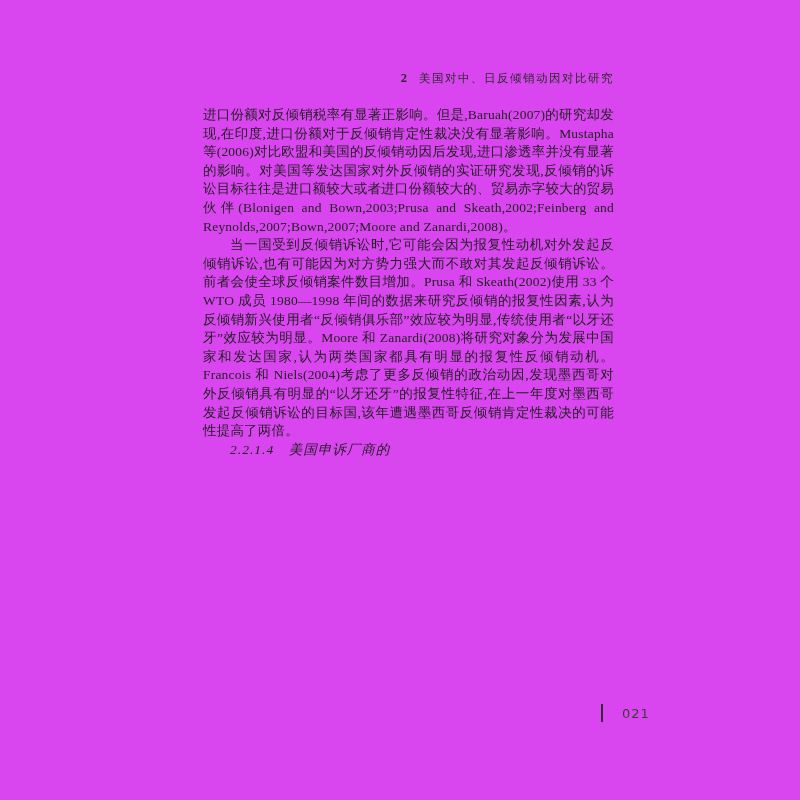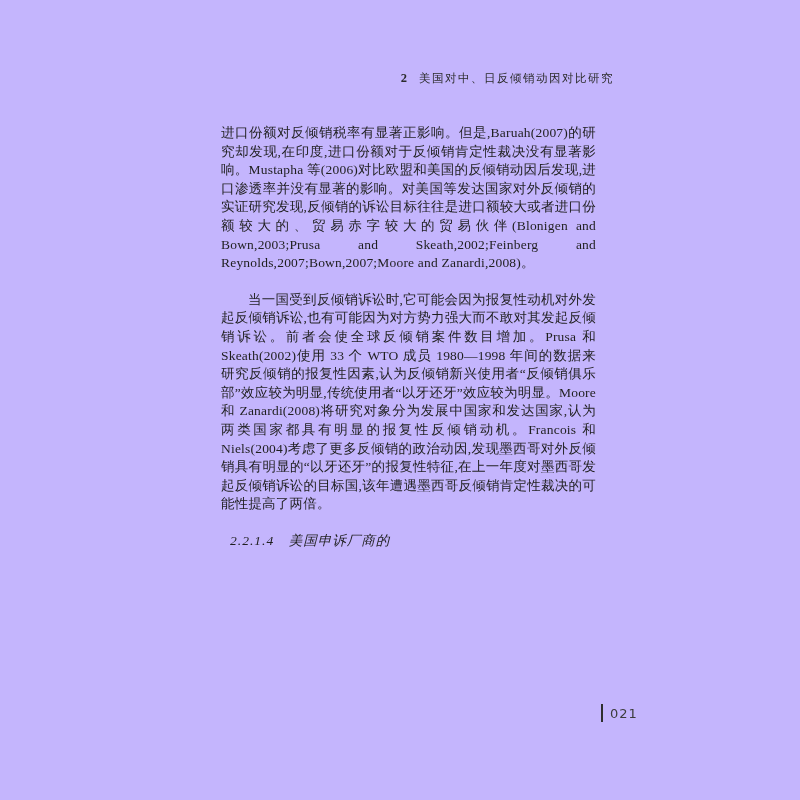--- a/index.html
+++ b/index.html
@@ -4,21 +4,21 @@
 <style>
   html, body {
     margin: 0;
     padding: 0;
     background: #ffffff;
   }
   .page {
     position: relative;
     width: 800px;
     height: 800px;
-    background: #c4b5fd;
+    background: #d946ef;
     font-family: "Liberation Serif", "DejaVu Serif", serif;
     color: #1f1f1f;
     overflow: hidden;
   }
   .running-header {
     position: absolute;
     top: 71px;
     left: 203px;
     width: 411px;
     text-align: right;
@@ -38,21 +38,21 @@
     top: 106px;
     left: 203px;
     width: 411px;
     font-size: 13.5px;
     line-height: 18.6px;
     text-align: justify;
     text-justify: inter-ideograph;
     letter-spacing: 0.2px;
   }
   .para {
-    margin: 18px;
+    margin: 0;
     padding: 0;
   }
   .para.indent {
     text-indent: 2em;
   }
   .heading {
     margin: 0;
     padding: 0;
     text-indent: 2em;
     font-style: italic; 
@@ -61,20 +61,21 @@
   .folio {
     position: absolute;
     top: 704px;
     left: 601px;
     display: flex;
     align-items: center;
     font-family: "DejaVu Sans", "Liberation Sans", sans-serif;
     font-size: 13px;
     color: #3c3c3c;
     letter-spacing: 1px;
+    gap: 12px;
   }
   .folio-bar {
     display: inline-block;
     width: 2px;
     height: 18px;
     background: #2e2e2e;
     margin-right: 7px;
   }
 </style>
 </head>

